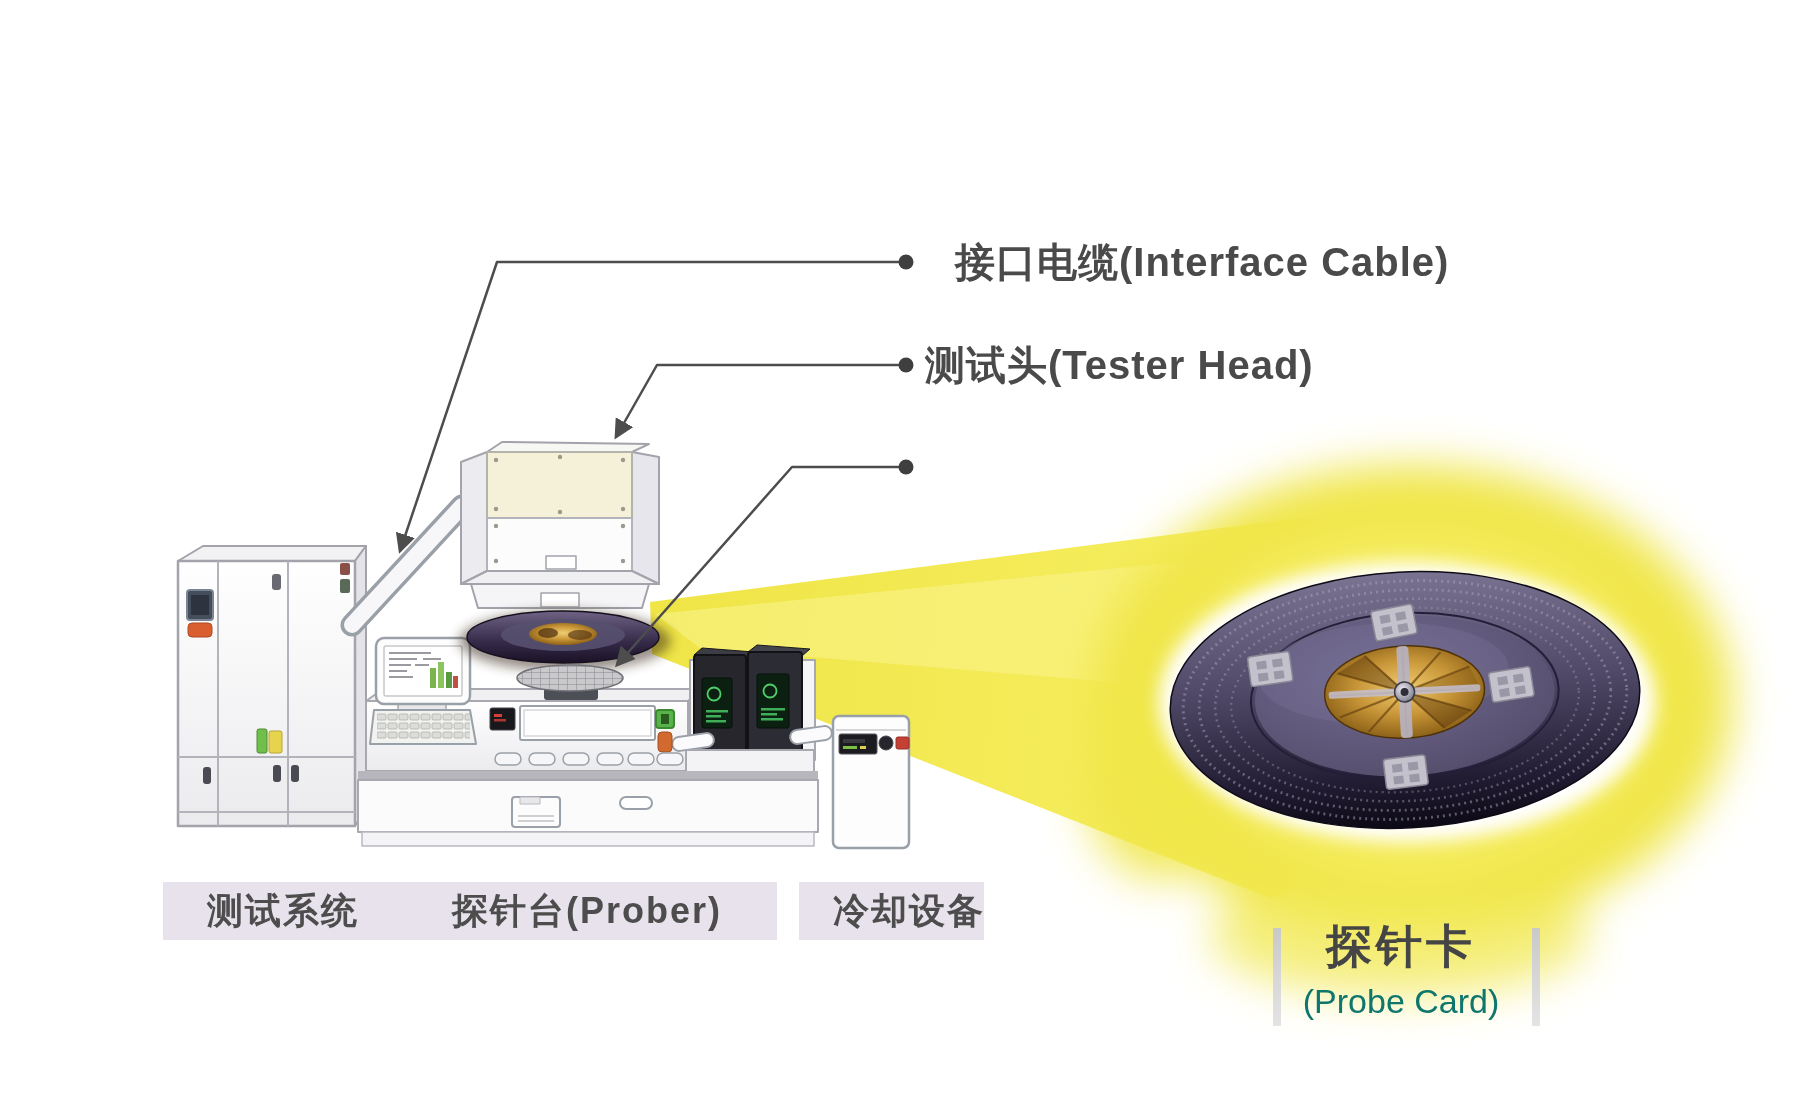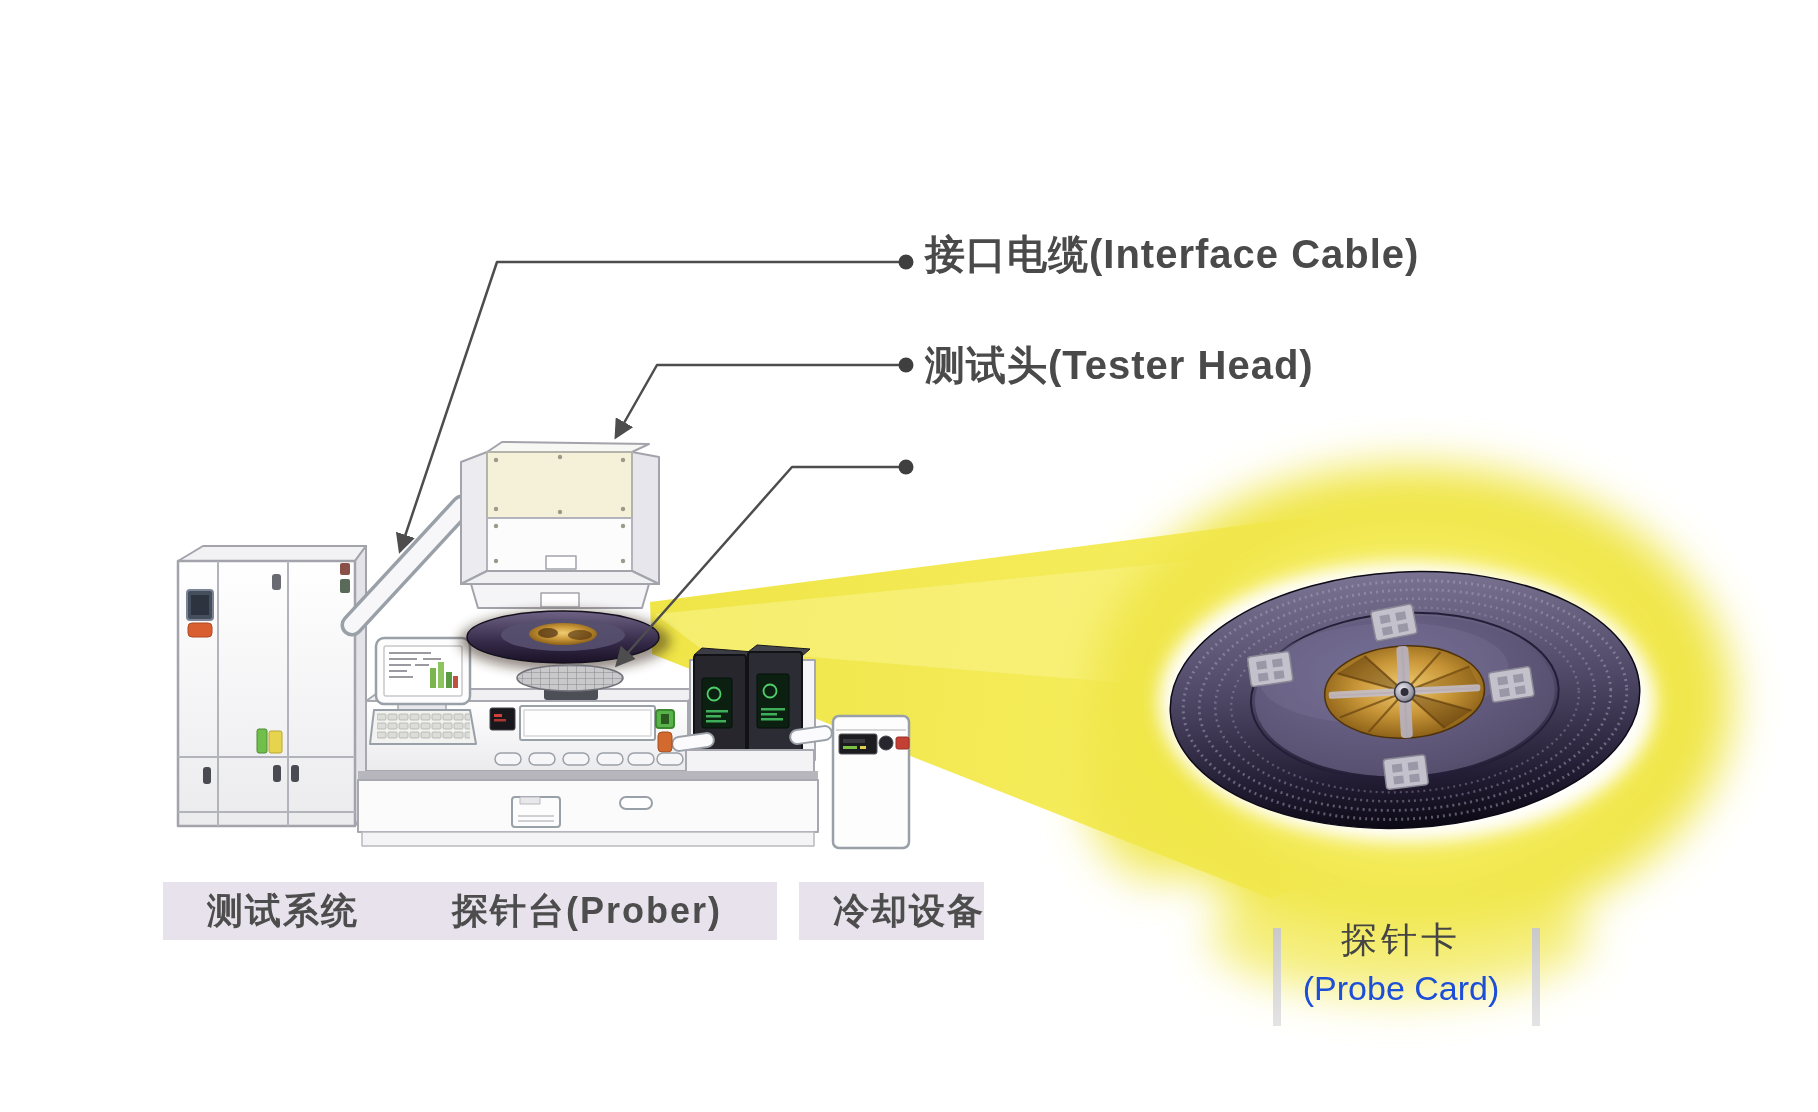--- a/index.html
+++ b/index.html
@@ -13,22 +13,22 @@
     font-size:40px;font-weight:600;color:#4a4a4a;letter-spacing:1px;white-space:nowrap;
   }
   .eq-label{
     position:absolute;top:882px;height:58px;background:#e7e2eb;
     display:flex;align-items:center;justify-content:center;
     font-size:36px;font-weight:600;color:#4d4d4d;letter-spacing:2px;white-space:nowrap;
   }
   .probecard-label{
     position:absolute;left:1270px;top:916px;width:262px;text-align:center;
   }
-  .probecard-label .pc-title{font-size:36px;font-weight:400;color:#454545;letter-spacing:4px;}
-  .probecard-label .pc-sub{font-size:34px;font-weight:400;color:#1d4ed8;margin-top:4px;}
+  .probecard-label .pc-title{font-size:46px;font-weight:700;color:#454545;letter-spacing:4px;}
+  .probecard-label .pc-sub{font-size:34px;font-weight:400;color:#0f766e;margin-top:4px;}
   .pc-bar{
     position:absolute;top:928px;width:8px;height:98px;
     background:linear-gradient(#c9c9c9,#e4e4e4);
   }
 </style>
 </head>
 <body>
 
 <div class="stage">
 
@@ -306,21 +306,21 @@
   <g fill="none" stroke="#4d4d4d" stroke-width="2.5" stroke-linejoin="round">
     <path d="M906,262 H497 L400,551" marker-end="url(#arrow)"></path>
     <path d="M906,365 H657 L616,437" marker-end="url(#arrow)"></path>
     <path d="M906,467 H792 L617,665" marker-end="url(#arrow)"></path>
     <circle cx="906" cy="262" r="7.5" fill="#3f3f3f" stroke="none"></circle>
     <circle cx="906" cy="365" r="7.5" fill="#3f3f3f" stroke="none"></circle>
     <circle cx="906" cy="467" r="7.5" fill="#3f3f3f" stroke="none"></circle>
   </g>
 </svg>
 
-  <div class="callout" style="top:254px;">接口电缆(Interface Cable)</div>
+  <div class="callout" style="top:262px;margin-left:30px;">接口电缆(Interface Cable)</div>
   <div class="callout" style="top:365px;">测试头(Tester Head)</div>
 
   <div class="eq-label" style="left:163px;width:240px;">测试系统</div>
   <div class="eq-label" style="left:397px;width:380px;">探针台(Prober)</div>
   <div class="eq-label" style="left:799px;width:150px;padding-left:35px;">冷却设备</div>
 
   <div class="pc-bar" style="left:1273px;"></div>
   <div class="pc-bar" style="left:1532px;"></div>
   <div class="probecard-label">
     <div class="pc-title">探针卡</div>

